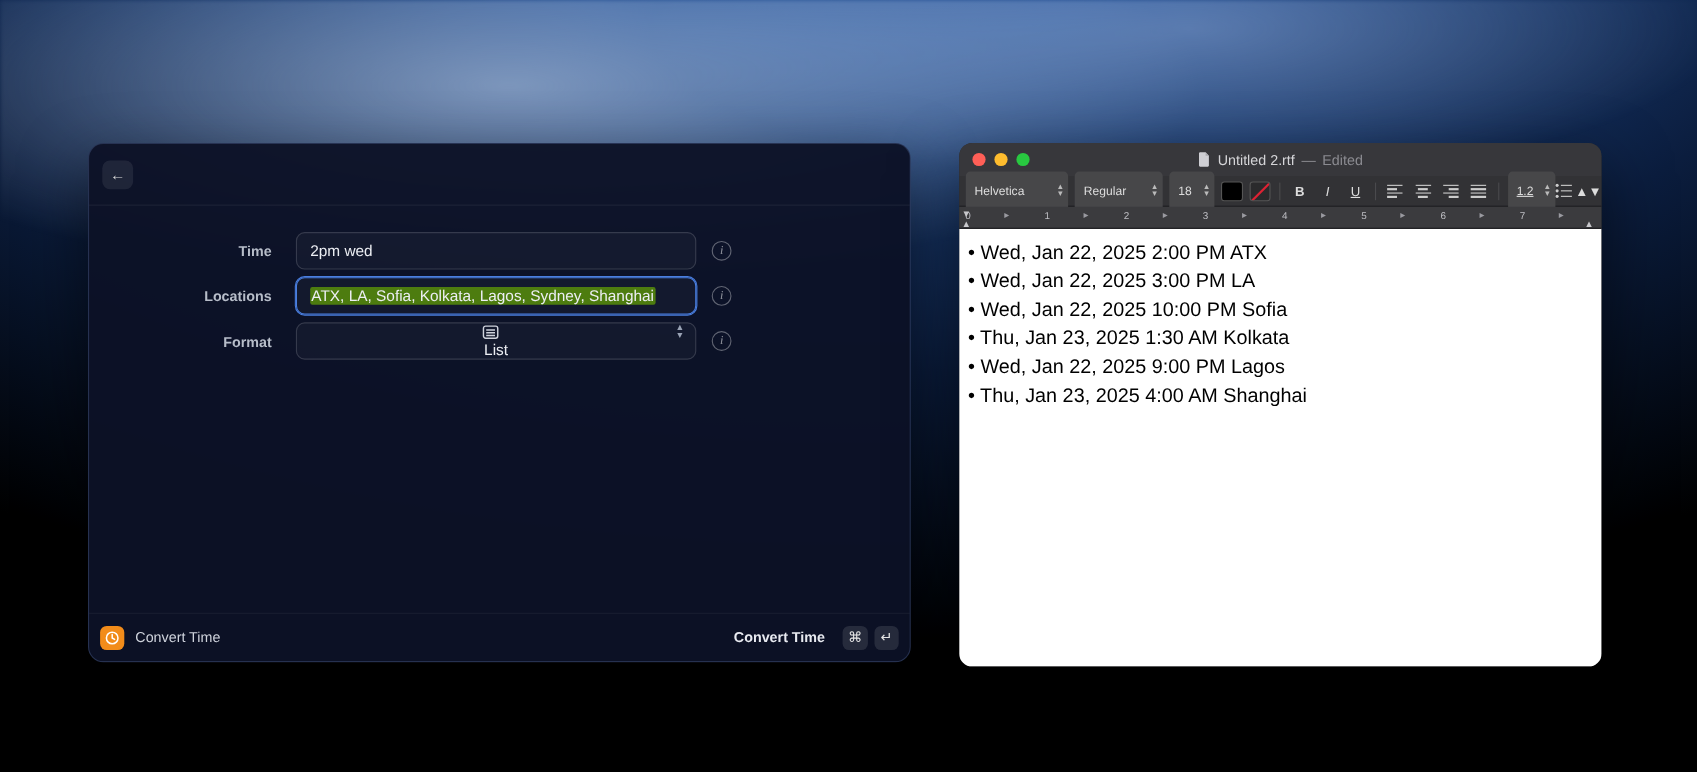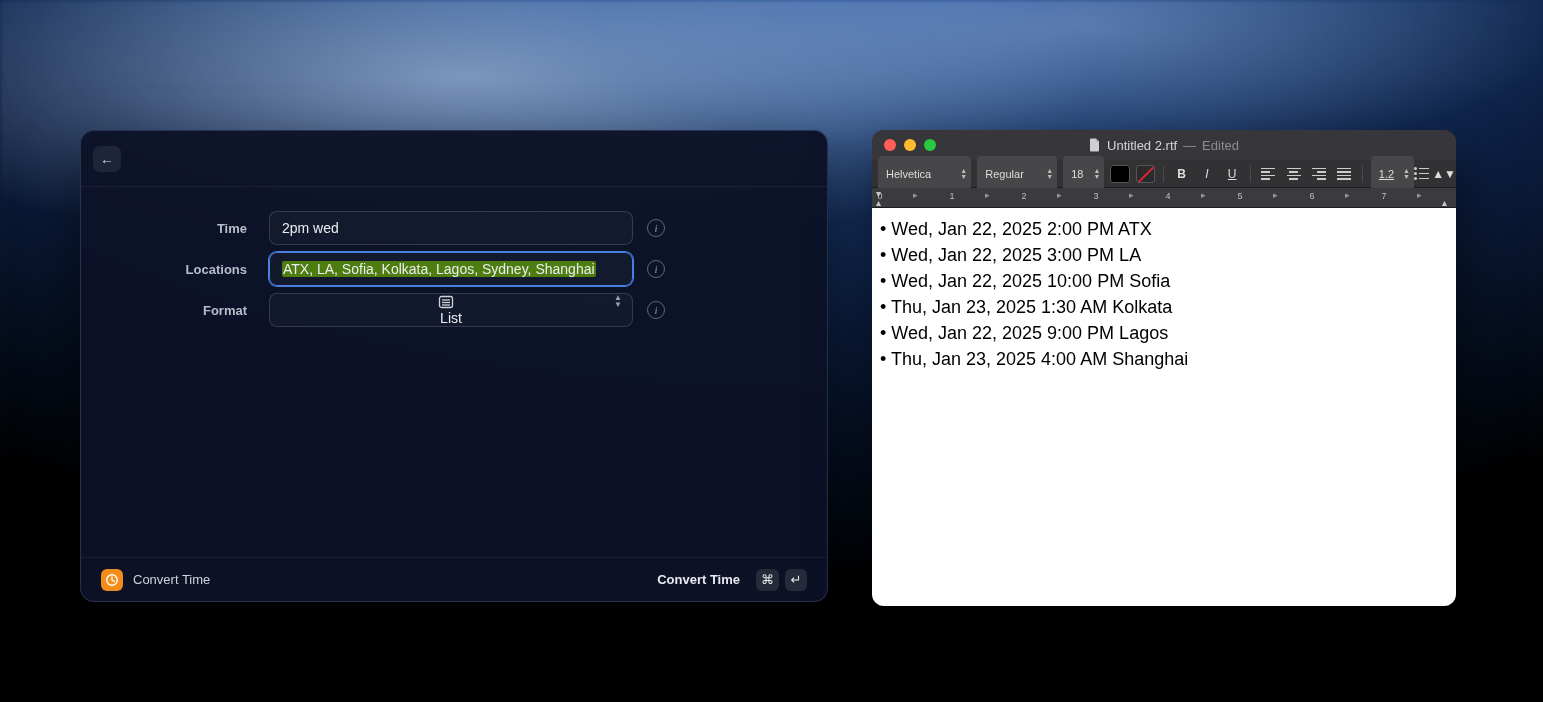--- a/index.html
+++ b/index.html
@@ -46,21 +46,21 @@
     padding: 0 12px;
     outline: none;
   }
   .text-input.focused { border-color: #4a7fe0; box-shadow: 0 0 0 1px #4a7fe0; }
   .sel-hl { background:#4d7c0f; border-radius:2px; padding:0 1px;}
   .select-input { display:flex; align-items:center; position:relative; cursor:pointer;flex-direction:column;}
   .select-icon { display:inline-flex; width:16px; height:16px; margin-right:10px; align-items:center; justify-content:center;}
   .chev { position:absolute; right:10px; display:flex; flex-direction:column; font-size:8px; color:#9aa3b5; line-height:7px;}
   .info { width:18px; height:18px; margin-left:14px; border:1.5px solid rgba(255,255,255,0.35); border-radius:50%; display:flex; align-items:center; justify-content:center; font-size:11px; color:rgba(255,255,255,0.55); font-style:italic; font-family: Georgia, serif; cursor:pointer;}
 
-  .ray-footer { height: 44px; border-top: 1px solid rgba(255,255,255,0.06); display:flex; align-items:center; padding: 0 20px; }
+  .ray-footer { height: 44px; border-top: 1px solid rgba(255,255,255,0.06); display:flex; align-items:center; padding: 0 10px; }
   .ext-icon { width:22px; height:22px; border-radius:6px; background:#f28c1a; display:flex; align-items:center; justify-content:center; margin-right:10px; }
   .ext-name { font-size:13px; color:#cfd3dc; font-weight:500;}
   .footer-spacer { flex:1; }
   .action-label { font-size:13px; color:#e8eaf0; font-weight:600; margin-right:10px;}
   .kbd { display:inline-flex; align-items:center; justify-content:center; min-width:22px; height:22px; padding:0 5px; margin-left:6px; border-radius:6px; background: rgba(255,255,255,0.11); color:#e6e6e6; font-size:13px; }
 
   
   .textedit {
     position:absolute; left: 872px; top: 130px; width: 584px; height: 476px;
     border-radius: 12px; overflow:hidden;

